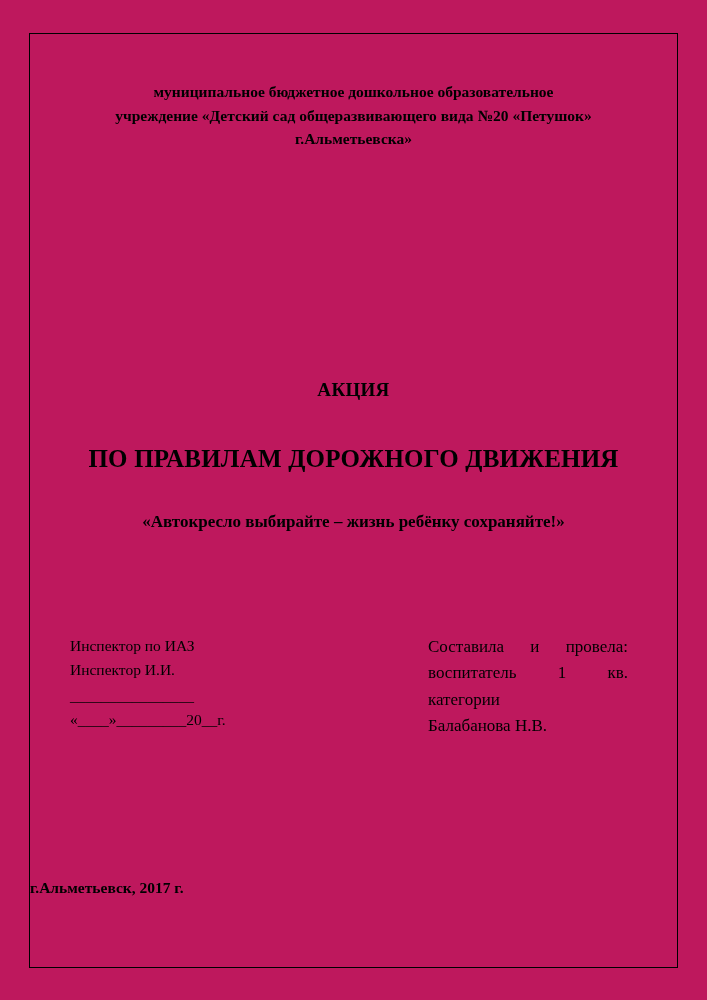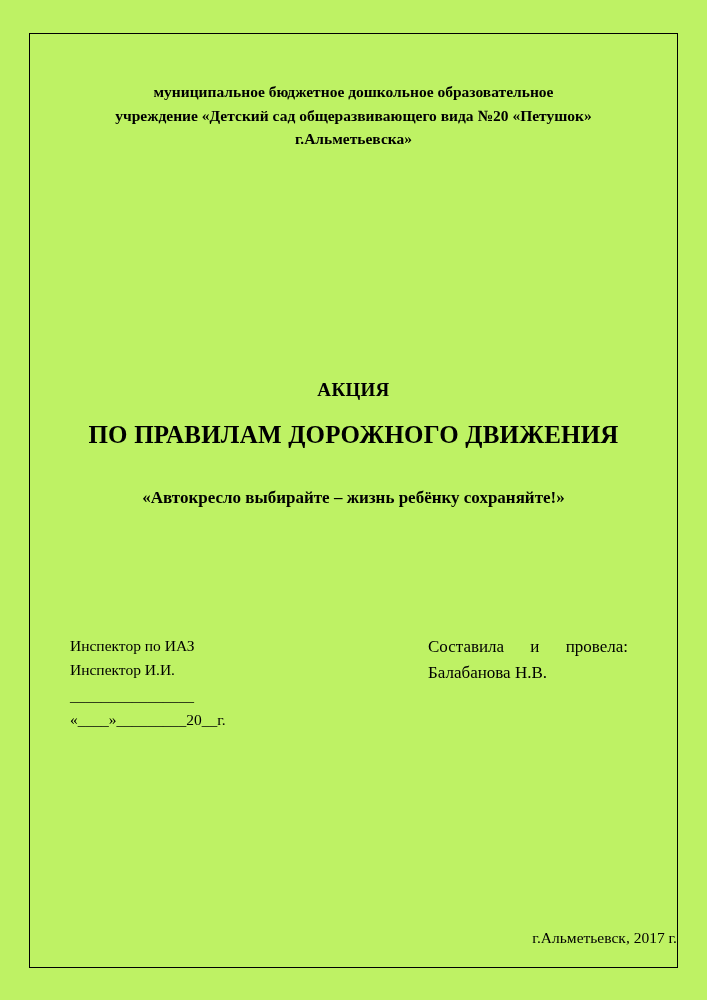--- a/index.html
+++ b/index.html
@@ -10,21 +10,21 @@
   body {
     width: 707px;
     height: 1000px;
     font-family: "Liberation Serif", serif;
     color: #000000;
   }
   .page {
     position: relative;
     width: 707px;
     height: 1000px;
-    background: #bef264;
+    background: #be185d;
     box-sizing: border-box;
   }
   .page-border {
     position: absolute;
     left: 29px;
     top: 33px;
     width: 649px;
     height: 935px;
     border: 1px solid #000000;
     box-sizing: border-box;
@@ -58,21 +58,21 @@
     position: absolute;
     left: 40px;
     top: 345px;
     width: 567px;
     text-align: center;
   }
   .title-main {
     font-size: 19px;
     font-weight: bold;
     letter-spacing: 0.3px;
-    margin-bottom: 20px;
+    margin-bottom: 44px;
   }
   .title-sub {
     font-size: 25px;
     font-weight: bold;
     letter-spacing: 0.2px;
     margin-bottom: 39px;
   }
   .title-quote {
     font-size: 17px;
     font-weight: bold;
@@ -107,24 +107,25 @@
   }
   .sig-right .justify-row2 {
     text-align: justify;
     text-align-last: justify;
   }
 
   
   .footer {
     position: absolute;
     left: 0;
-    top: 895px;
+    top: 845px;
     width: 647px;
-    text-align: right;
+    text-align: left;
     font-size: 15.5px;
+    font-weight: bold;
   }
 </style>
 </head>
 <body>
 
 <div class="page">
   <div class="page-border"></div>
   <div class="content">
 
     <div class="header">
@@ -145,19 +146,25 @@
       <div class="line-blank">________________</div>
       <div>«____»_________20__г.</div>
     </div>
 
     <div class="sig-right">
       <div class="justify-row">
         <span>Составила</span>
         <span>и</span>
         <span>провела:</span>
       </div>
+      <div class="justify-row2">
+        <span>воспитатель</span>
+        <span>1</span>
+        <span>кв.</span>
+        <span>категории</span>
+      </div>
       <div>Балабанова Н.В.</div>
     </div>
 
     <div class="footer">г.Альметьевск, 2017 г.</div>
 
   </div>
 </div>
 
 </body></html>

